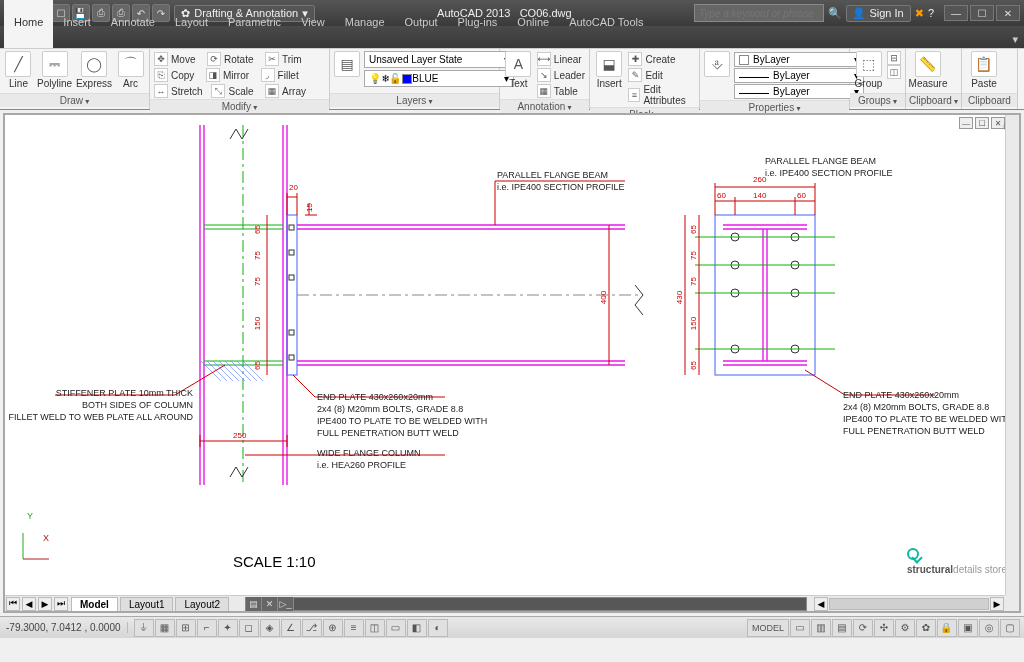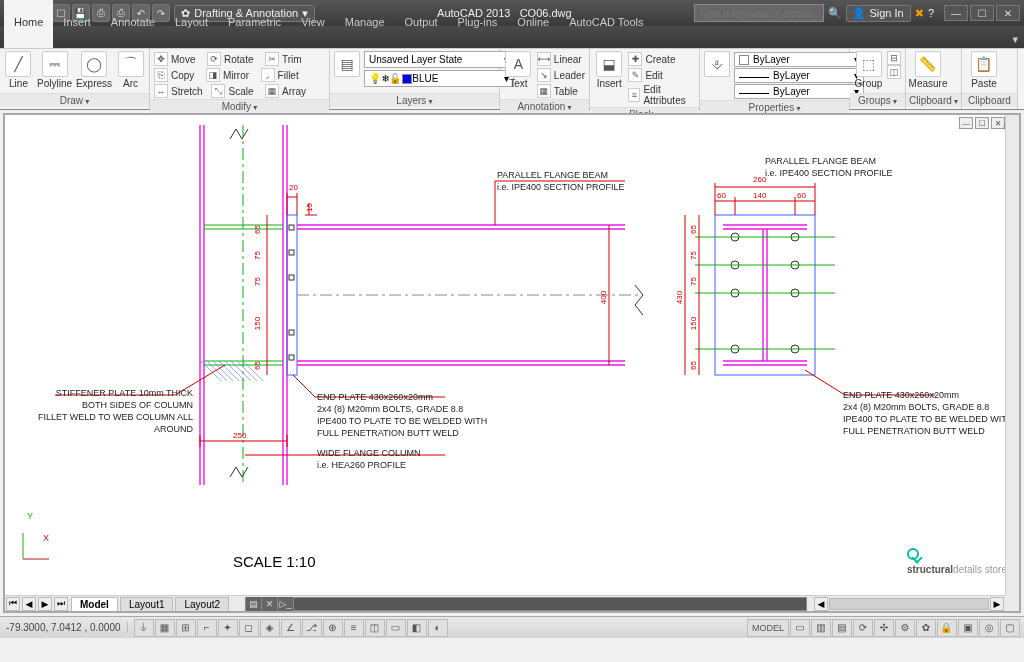--- a/index.html
+++ b/index.html
@@ -482,21 +482,21 @@
     </div>
     <div class="ann-txt" style="left:838px;top:274px">
       <span>END PLATE 430x260x20mm</span><br>
       <span>2x4 (8) M20mm BOLTS, GRADE 8.8</span><br>
       <span>IPE400 TO PLATE TO BE WELDED WITH</span><br>
       <span>FULL PENETRATION BUTT WELD</span>
     </div>
     <div class="ann-txt" style="left:0px;top:272px;text-align:right;width:188px">
       <span>STIFFENER PLATE 10mm THICK</span><br>
       <span>BOTH SIDES OF COLUMN</span><br>
-      <span>FILLET WELD TO WEB COLUMN ALL AROUND</span>
+      <span>FILLET WELD TO WEB PLATE ALL AROUND</span>
     </div>
     <div class="ann-txt" style="left:312px;top:332px">
       <span>WIDE FLANGE COLUMN</span><br><span>i.e. HEA260 PROFILE</span>
     </div>
 
     <div class="drawing-title" style="left:228px;top:438px">SCALE 1:10</div>
 
     <div class="watermark">
       <span class="wm-ico"></span><br>
       <b>structural</b>details store

